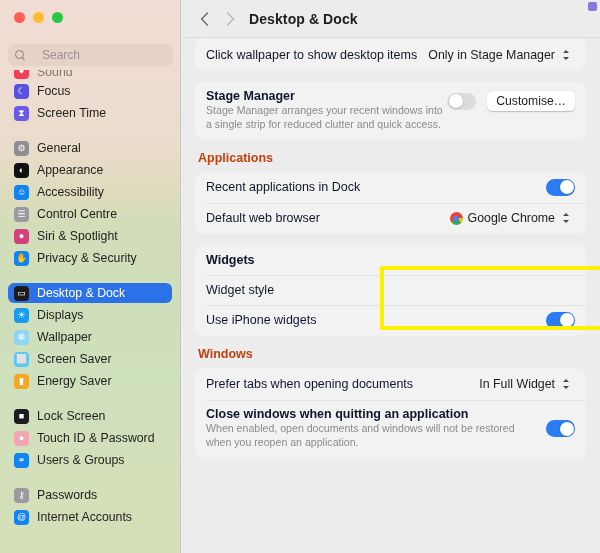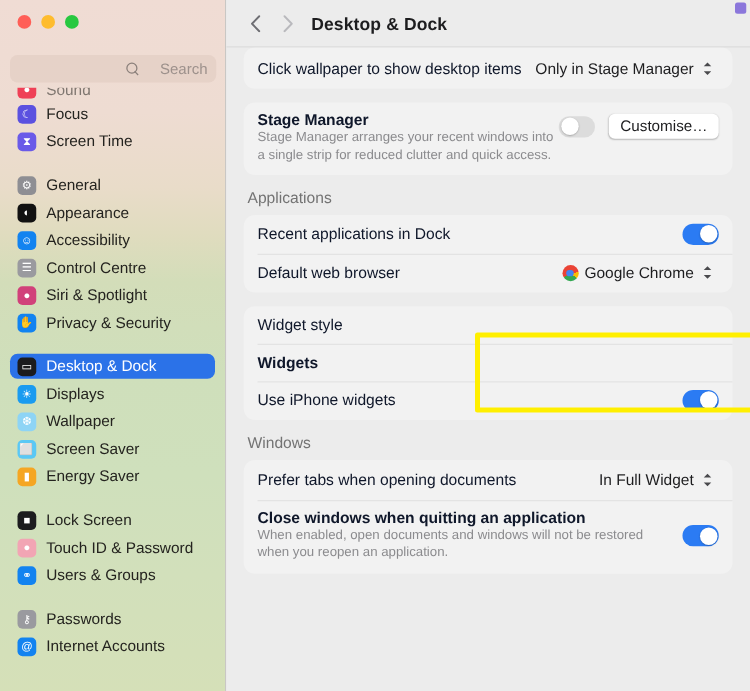--- a/index.html
+++ b/index.html
@@ -35,21 +35,21 @@
   #traffic { position:absolute; top:12px; left:14px; display:flex; gap:8px; }
   .tl { width:11px; height:11px; border-radius:50%; }
   .tl.red{background:#ff5f57;} .tl.yellow{background:#febc2e;} .tl.green{background:#28c840;}
 
   #search-wrap { position:absolute; top:44px; left:8px; width:165px; height:22px; }
   #search-box {
     width:100%; height:100%;
     background:rgba(190,160,150,.17);
     border-radius:6px;
     display:flex; align-items:center;
-    padding:0 7px; gap:17px;justify-content:flex-end;
+    padding:0 7px; gap:17px;
   }
   .mag { width:10px; height:10px; position:relative; flex:0 0 10px; }
   .mag::before{content:"";position:absolute;width:7px;height:7px;border:1.3px solid #8a7f7a;border-radius:50%;top:0;left:0;}
   .mag::after{content:"";position:absolute;width:4px;height:1.3px;background:#8a7f7a;transform:rotate(45deg);top:8px;left:6px;}
   #search-ph { font-size:12px; color:#9d918c; }
 
   #nav-scroll { position:absolute; top:70px; left:0; right:0; bottom:0; overflow:hidden; }
   .nav-sep { height:11px; }
   .nav-item {
     display:flex; align-items:center; gap:8px;
@@ -88,21 +88,21 @@
   .card { background:#f2f2f2; border-radius:9px; margin-bottom:11px; }
   .row { display:flex; align-items:center; min-height:31px; padding:0 11px; position:relative; }
   .row + .row::before {
     content:""; position:absolute; left:11px; right:0; top:0; height:1px; background:#e3e3e3;
   }
   .row-label { font-size:12.5px; color:#0f172a; flex:1; }
   .row-label.bold { font-weight:bold; }
   .row-sub { font-size:10.6px; color:#8b8b8e; line-height:1.32; margin-top:1px; }
   .row-stack { flex:1; padding:6px 0; }
 
-  .section-title { font-size:12.5px; font-weight:normal; color:#737373; margin:4px 0 7px 3px; }
+  .section-title { font-size:12.5px; font-weight:bold; color:#c2410c; margin:4px 0 7px 3px; }
 
   
   .popup {
     display:inline-flex; align-items:center; gap:5px;
     font-size:12.4px; color:#1d1d1f;
     padding:2px 4px 2px 6px; border-radius:5px;
     background:transparent;
   }
   .popup .chevup { display:inline-block; width:9px; height:14px; position:relative; margin-left:2px; }
   .popup .chevup::before,.popup .chevup::after{
@@ -309,24 +309,24 @@
           <span class="popup">
             <span class="chrome-ico"></span>
             <span>Google Chrome</span>
             <i class="chevup"></i>
           </span>
         </div>
       </div>
 
       <div class="card" style="margin-top:1px">
         <div class="row" style="min-height:30px">
+          <span class="row-label bold">Widgets</span>
+        </div>
+        <div class="row" style="min-height:30px">
           <span class="row-label">Widget style</span>
-        </div>
-        <div class="row" style="min-height:30px">
-          <span class="row-label bold">Widgets</span>
         </div>
         <div class="row" style="min-height:31px">
           <span class="row-label">Use iPhone widgets</span>
           <div class="toggle on">
               <span class="knob"></span>
             </div>
         </div>
       </div>
 
       <div class="section-title" style="margin-top:9px">Windows</div>

